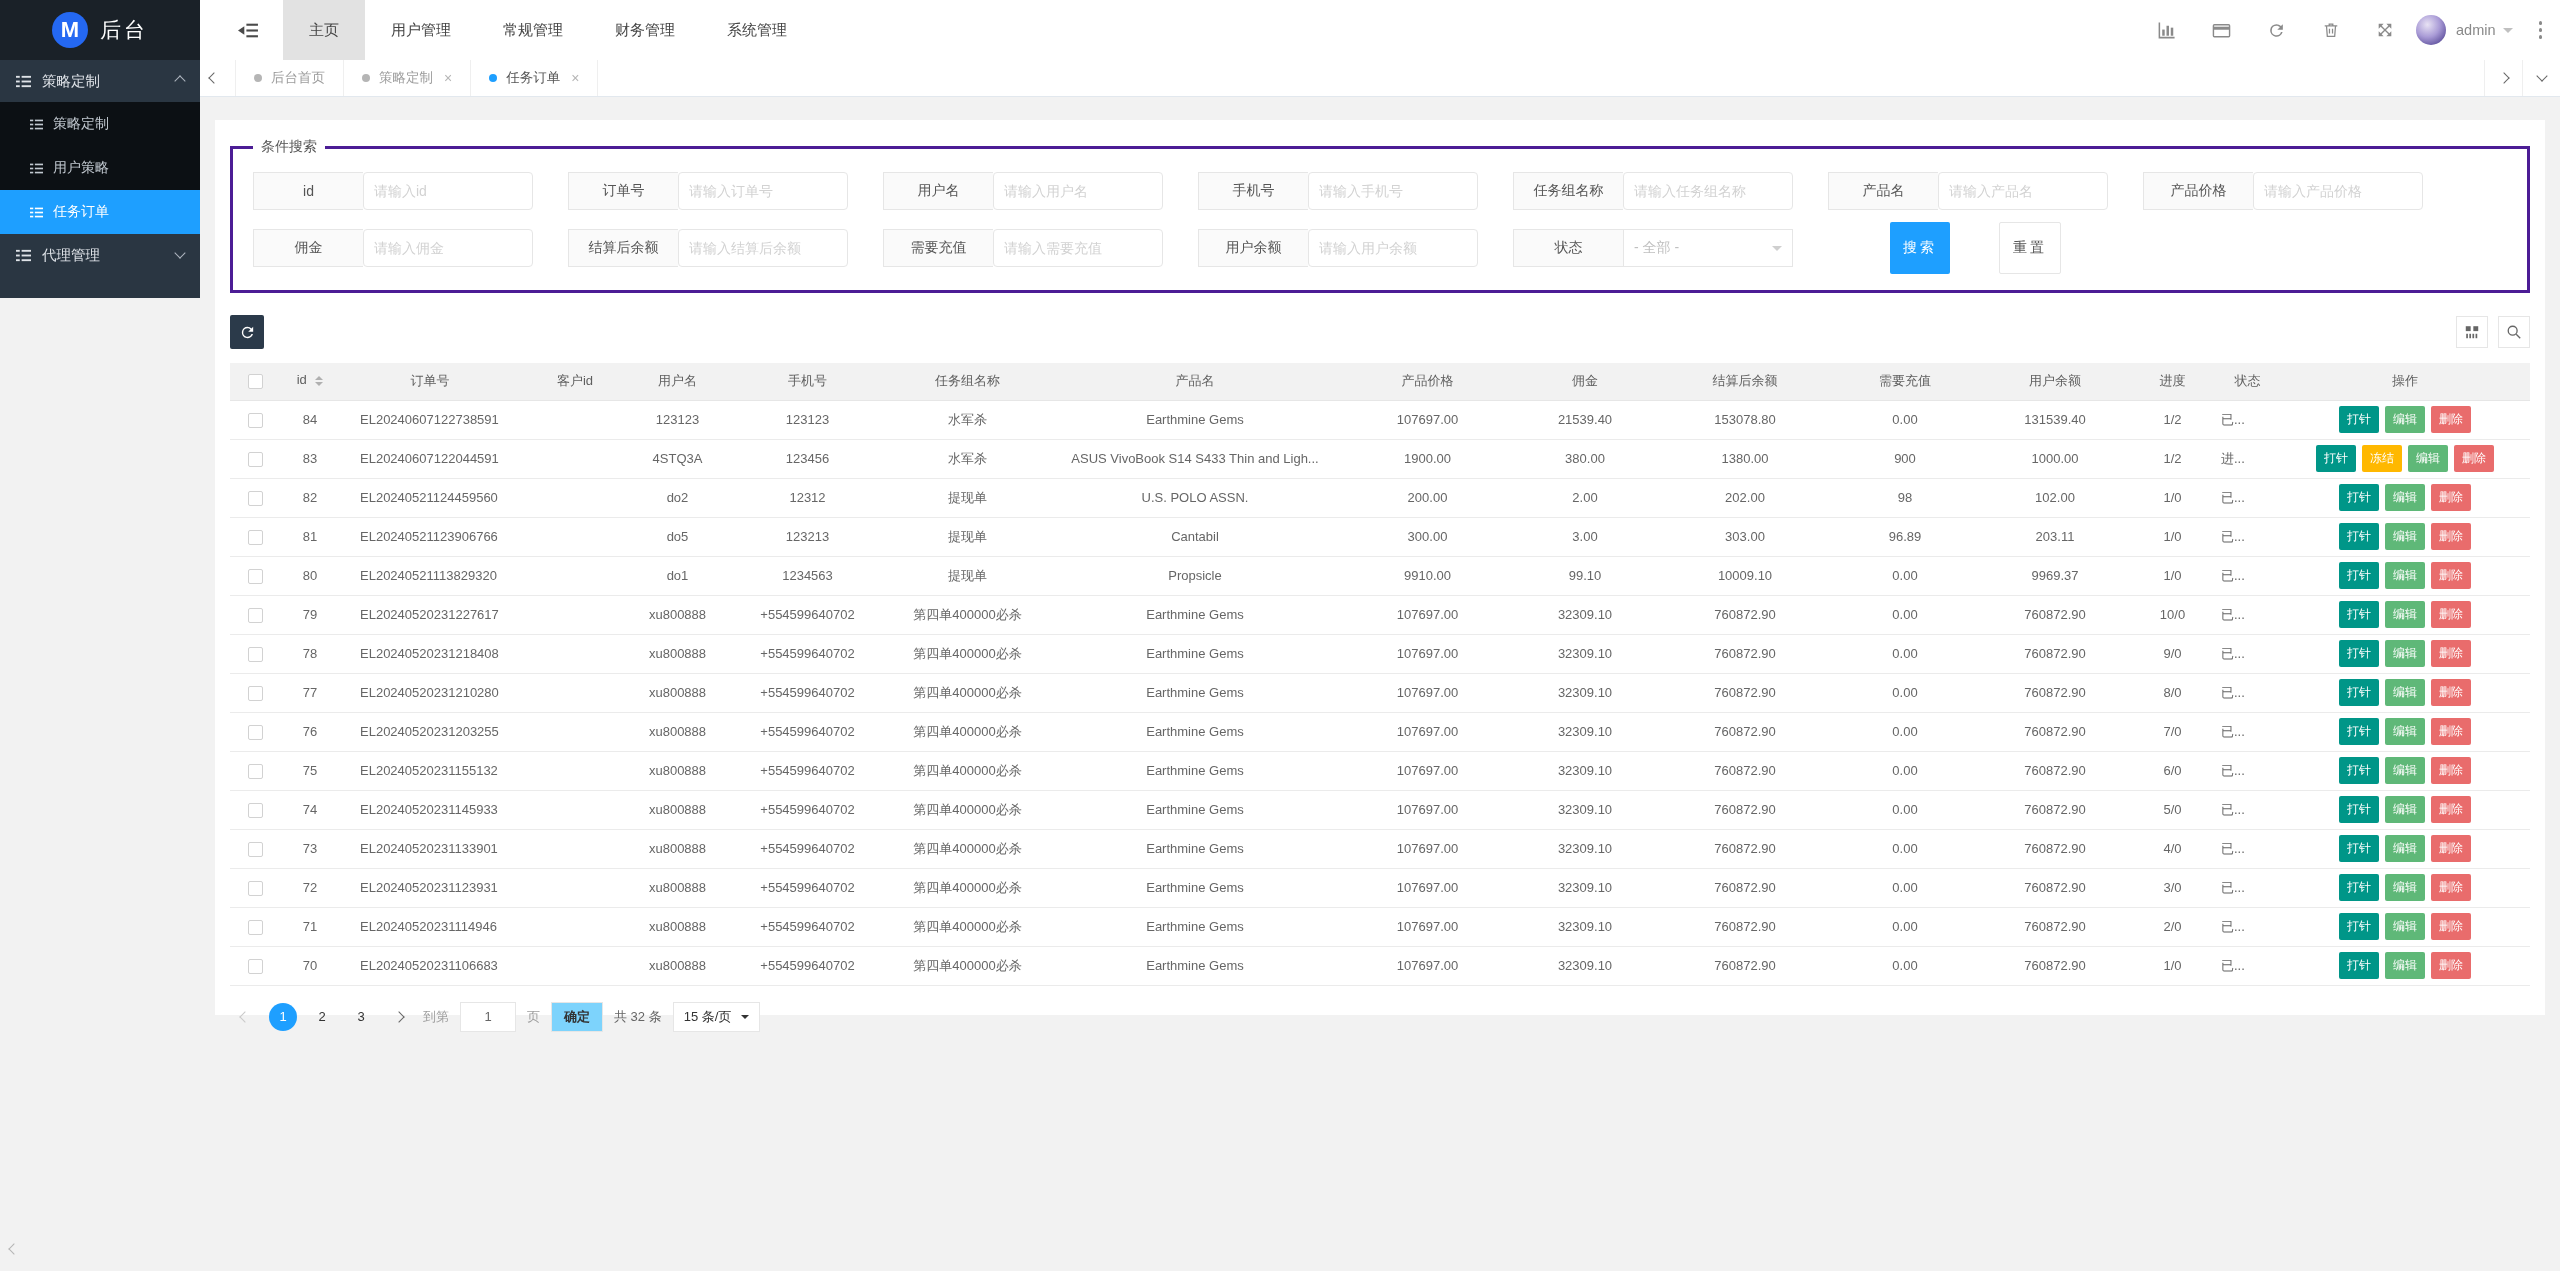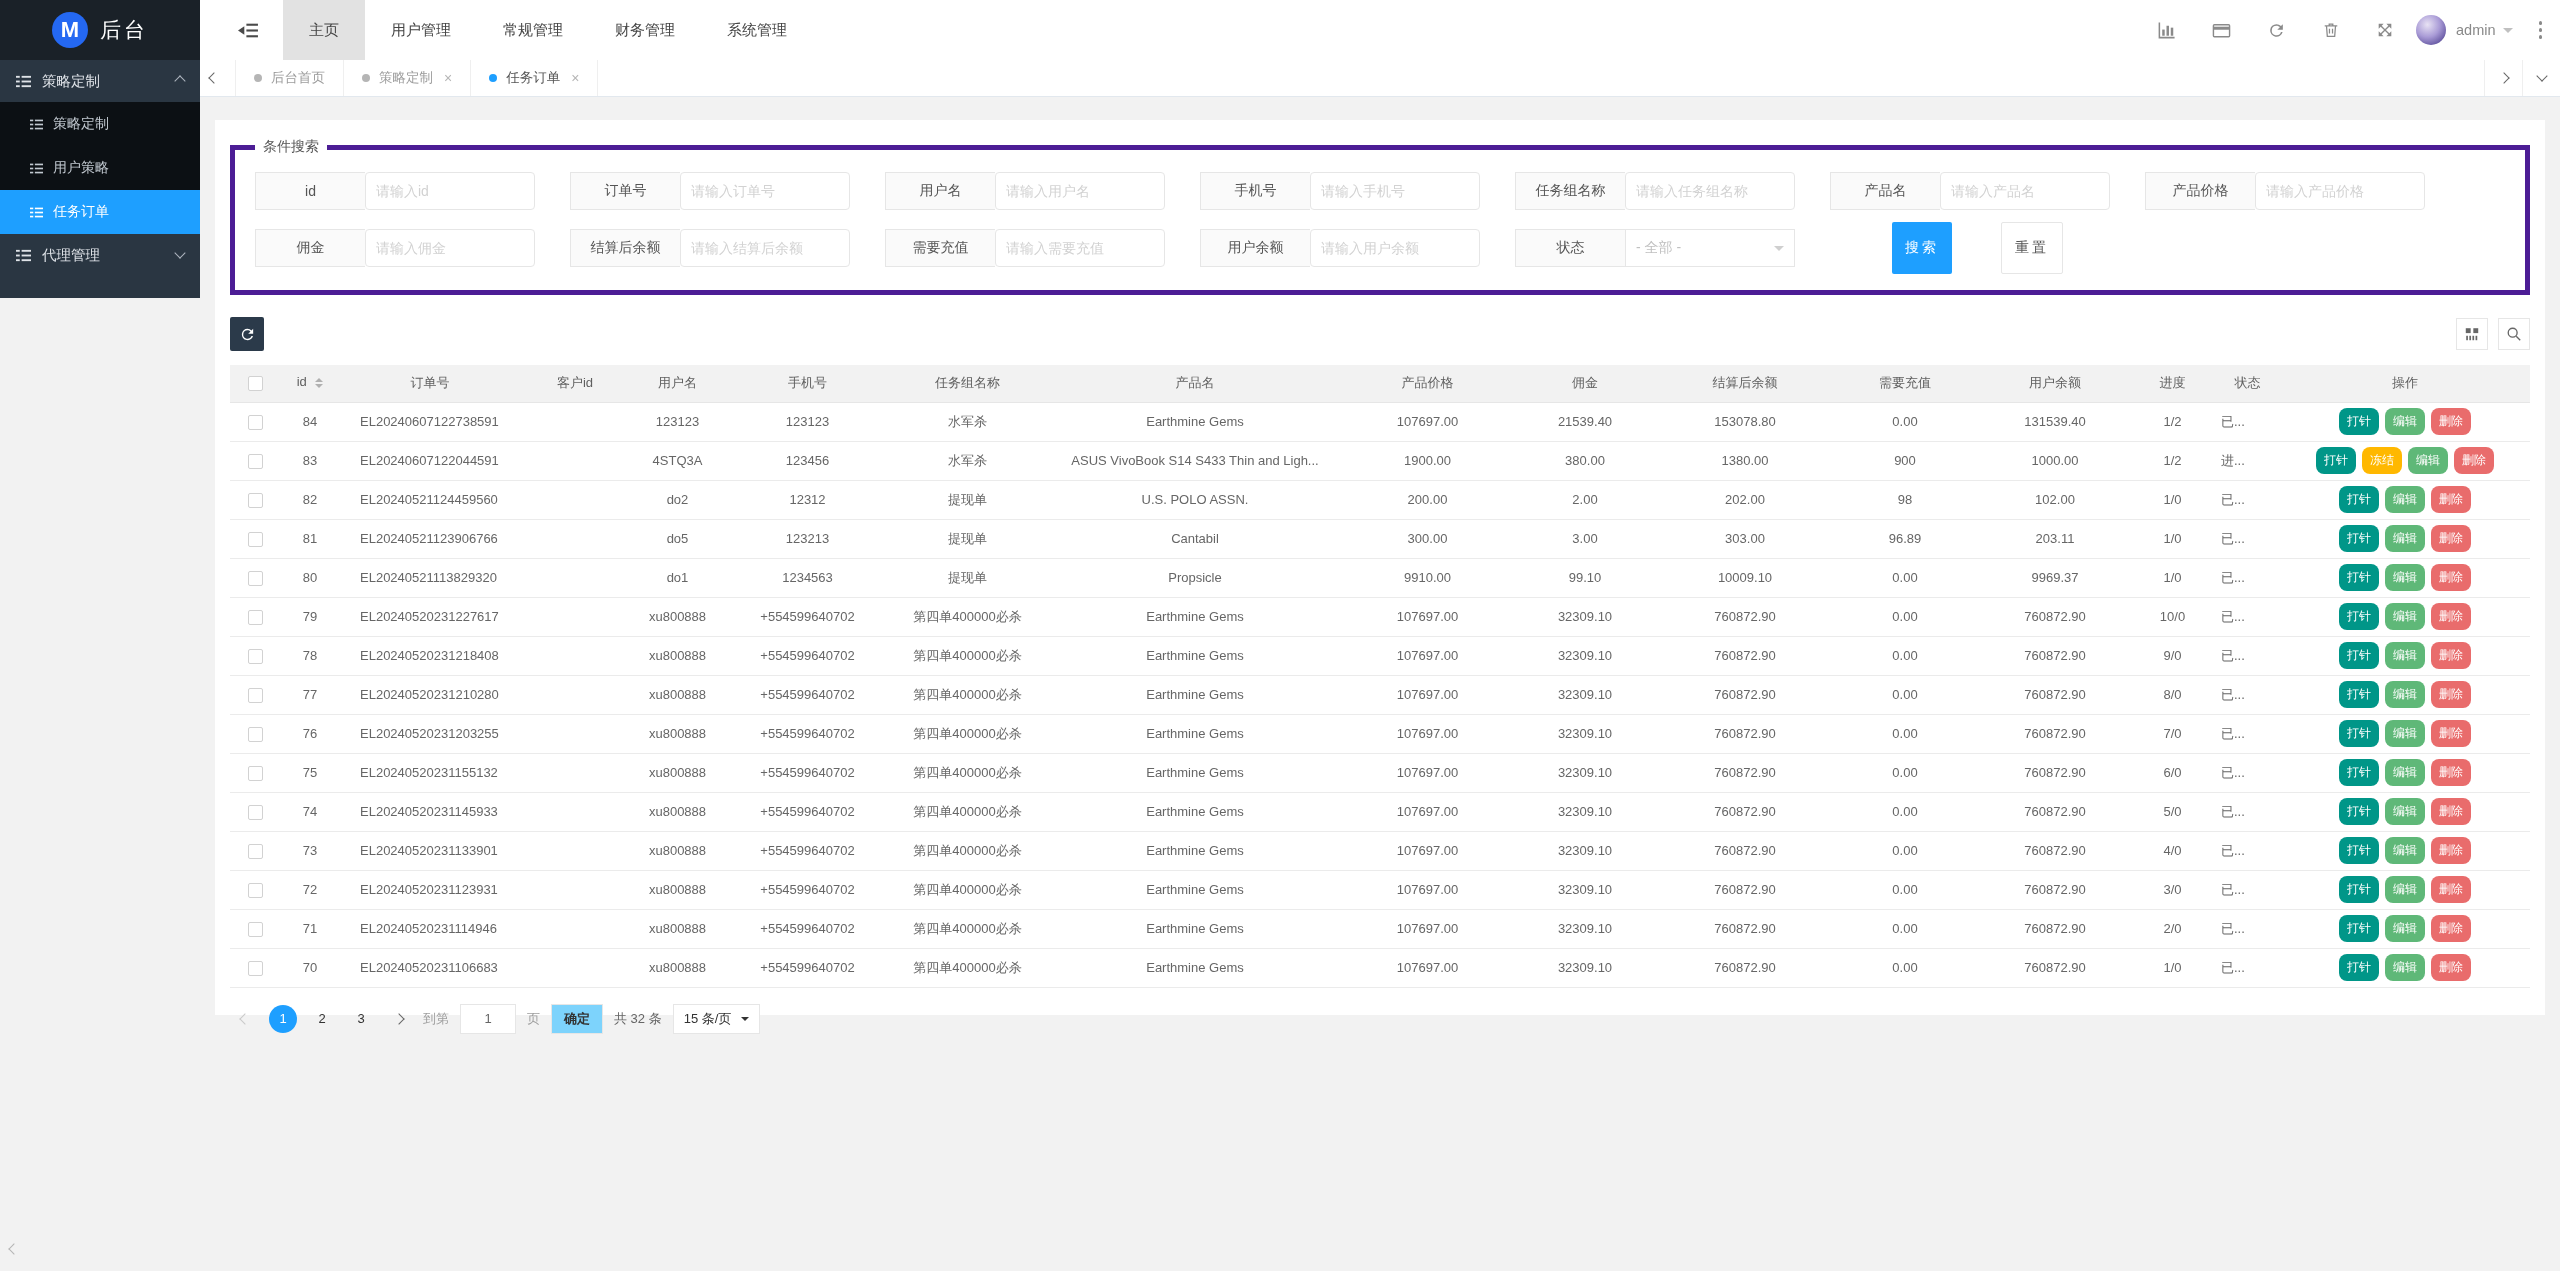--- a/index.html
+++ b/index.html
@@ -46,21 +46,21 @@
   .tab-ctl { width:38px; display:flex; align-items:center; justify-content:center; border-left:1px solid #efefef; color:#666; cursor:pointer; }
   
   .chev { width:8px; height:8px; border-right:1.6px solid currentColor; border-bottom:1.6px solid currentColor; display:inline-block; }
   .chev.up { transform:rotate(-135deg); }
   .chev.down { transform:rotate(45deg); margin-top:-4px; }
   .chev.left { transform:rotate(135deg); }
   .chev.right { transform:rotate(-45deg); }
   
   .main { position:absolute; left:200px; top:97px; right:0; bottom:0; }
   .card { position:absolute; left:15px; right:15px; top:23px; height:895px; background:#fff; padding:18px 15px 0; }
-  fieldset.search { border:5px solid #4c1d95; padding:4px 20px 16px; }
+  fieldset.search { border:3px solid #4c1d95; padding:4px 20px 16px; }
   fieldset.search legend { padding:0 8px; font-size:14px; color:#555; }
   .f-row { display:flex; gap:35px; margin-top:12px; align-items:center; }
   .f-group { display:flex; height:38px; flex:none; }
   .f-label { width:110px; background:#fafafa; border:1px solid #e6e6e6; border-right:none; display:flex; align-items:center; justify-content:center;
     font-size:14px; color:#555; white-space:nowrap; }
   .f-input { width:170px; border:1px solid #e6e6e6; padding:0 10px; font-size:14px; color:#666; outline:none; border-radius:4px; }
   .f-input::placeholder { color:#d2d2d2; }
   .f-select { width:170px; border:1px solid #e6e6e6; background:#fff; display:flex; align-items:center; padding:0 10px; font-size:14px; color:#c0c0c0; cursor:pointer; }
   .f-select .caret-down { margin-left:auto; border-top-color:#cfcfcf; }
   .btn { height:52px; border-radius:2px; font-size:14px; cursor:pointer; font-family:inherit; }
@@ -75,21 +75,21 @@
   table { width:100%; border-collapse:collapse; table-layout:fixed; margin-top:14px; font-size:13px; color:#666; }
   th { background:#f2f2f2; height:37px; font-weight:normal; color:#5f5f5f; font-size:13px; border-bottom:1px solid #e6e6e6; }
   td { height:39px; border-bottom:1px solid #ebebeb; text-align:center; white-space:nowrap; overflow:hidden; text-overflow:ellipsis; }
   td.cell-order { text-align:left; padding-left:20px; }
   td.cell-status { text-align:left; padding-left:6px; }
   .cb { display:inline-block; width:15px; height:15px; border:1px solid #d2d2d2; border-radius:2px; background:#fff; vertical-align:middle; cursor:pointer; }
   .sort { display:inline-flex; flex-direction:column; gap:2px; margin-left:5px; vertical-align:middle; }
   .sort i { width:0; height:0; border:4px solid transparent; }
   .sort .s-up { border-bottom-color:#b0b0b0; }
   .sort .s-dn { border-top-color:#b0b0b0; }
-  .row-btn { border:none; border-radius:8px; color:#fff; font-size:12px; padding:5px 8px; margin:0 3px; cursor:pointer; font-family:inherit; }
+  .row-btn { border:none; border-radius:2px; color:#fff; font-size:12px; padding:5px 8px; margin:0 3px; cursor:pointer; font-family:inherit; }
   
   .pagination { margin-top:16px; display:flex; align-items:center; gap:11px; font-size:13px; color:#666; padding-left:2px; }
   .pg-chev { width:26px; display:flex; justify-content:center; cursor:pointer; }
   .pg-num { min-width:28px; height:28px; border-radius:50%; display:flex; align-items:center; justify-content:center; cursor:pointer; color:#333; }
   .pg-num.active { background:#1e9fff; color:#fff; cursor:default; }
   .pg-label { color:#9f9f9f; }
   .goto-input { width:56px; height:30px; border:1px solid #e6e6e6; text-align:center; font-size:13px; color:#666; outline:none; }
   .confirm-btn { height:30px; padding:0 12px; background:#7dd3fc; border:1px solid #e6e6e6; font-weight:bold; color:#333; font-size:13px; cursor:pointer; font-family:inherit; }
   .perpage { height:30px; border:1px solid #e6e6e6; background:#fff; display:flex; align-items:center; gap:10px; padding:12px 10px; font-size:13px; color:#333; cursor:pointer; }
   .perpage .sel-caret { width:0; height:0; border:4.5px solid transparent; border-top-color:#333; margin-top:4px; }

